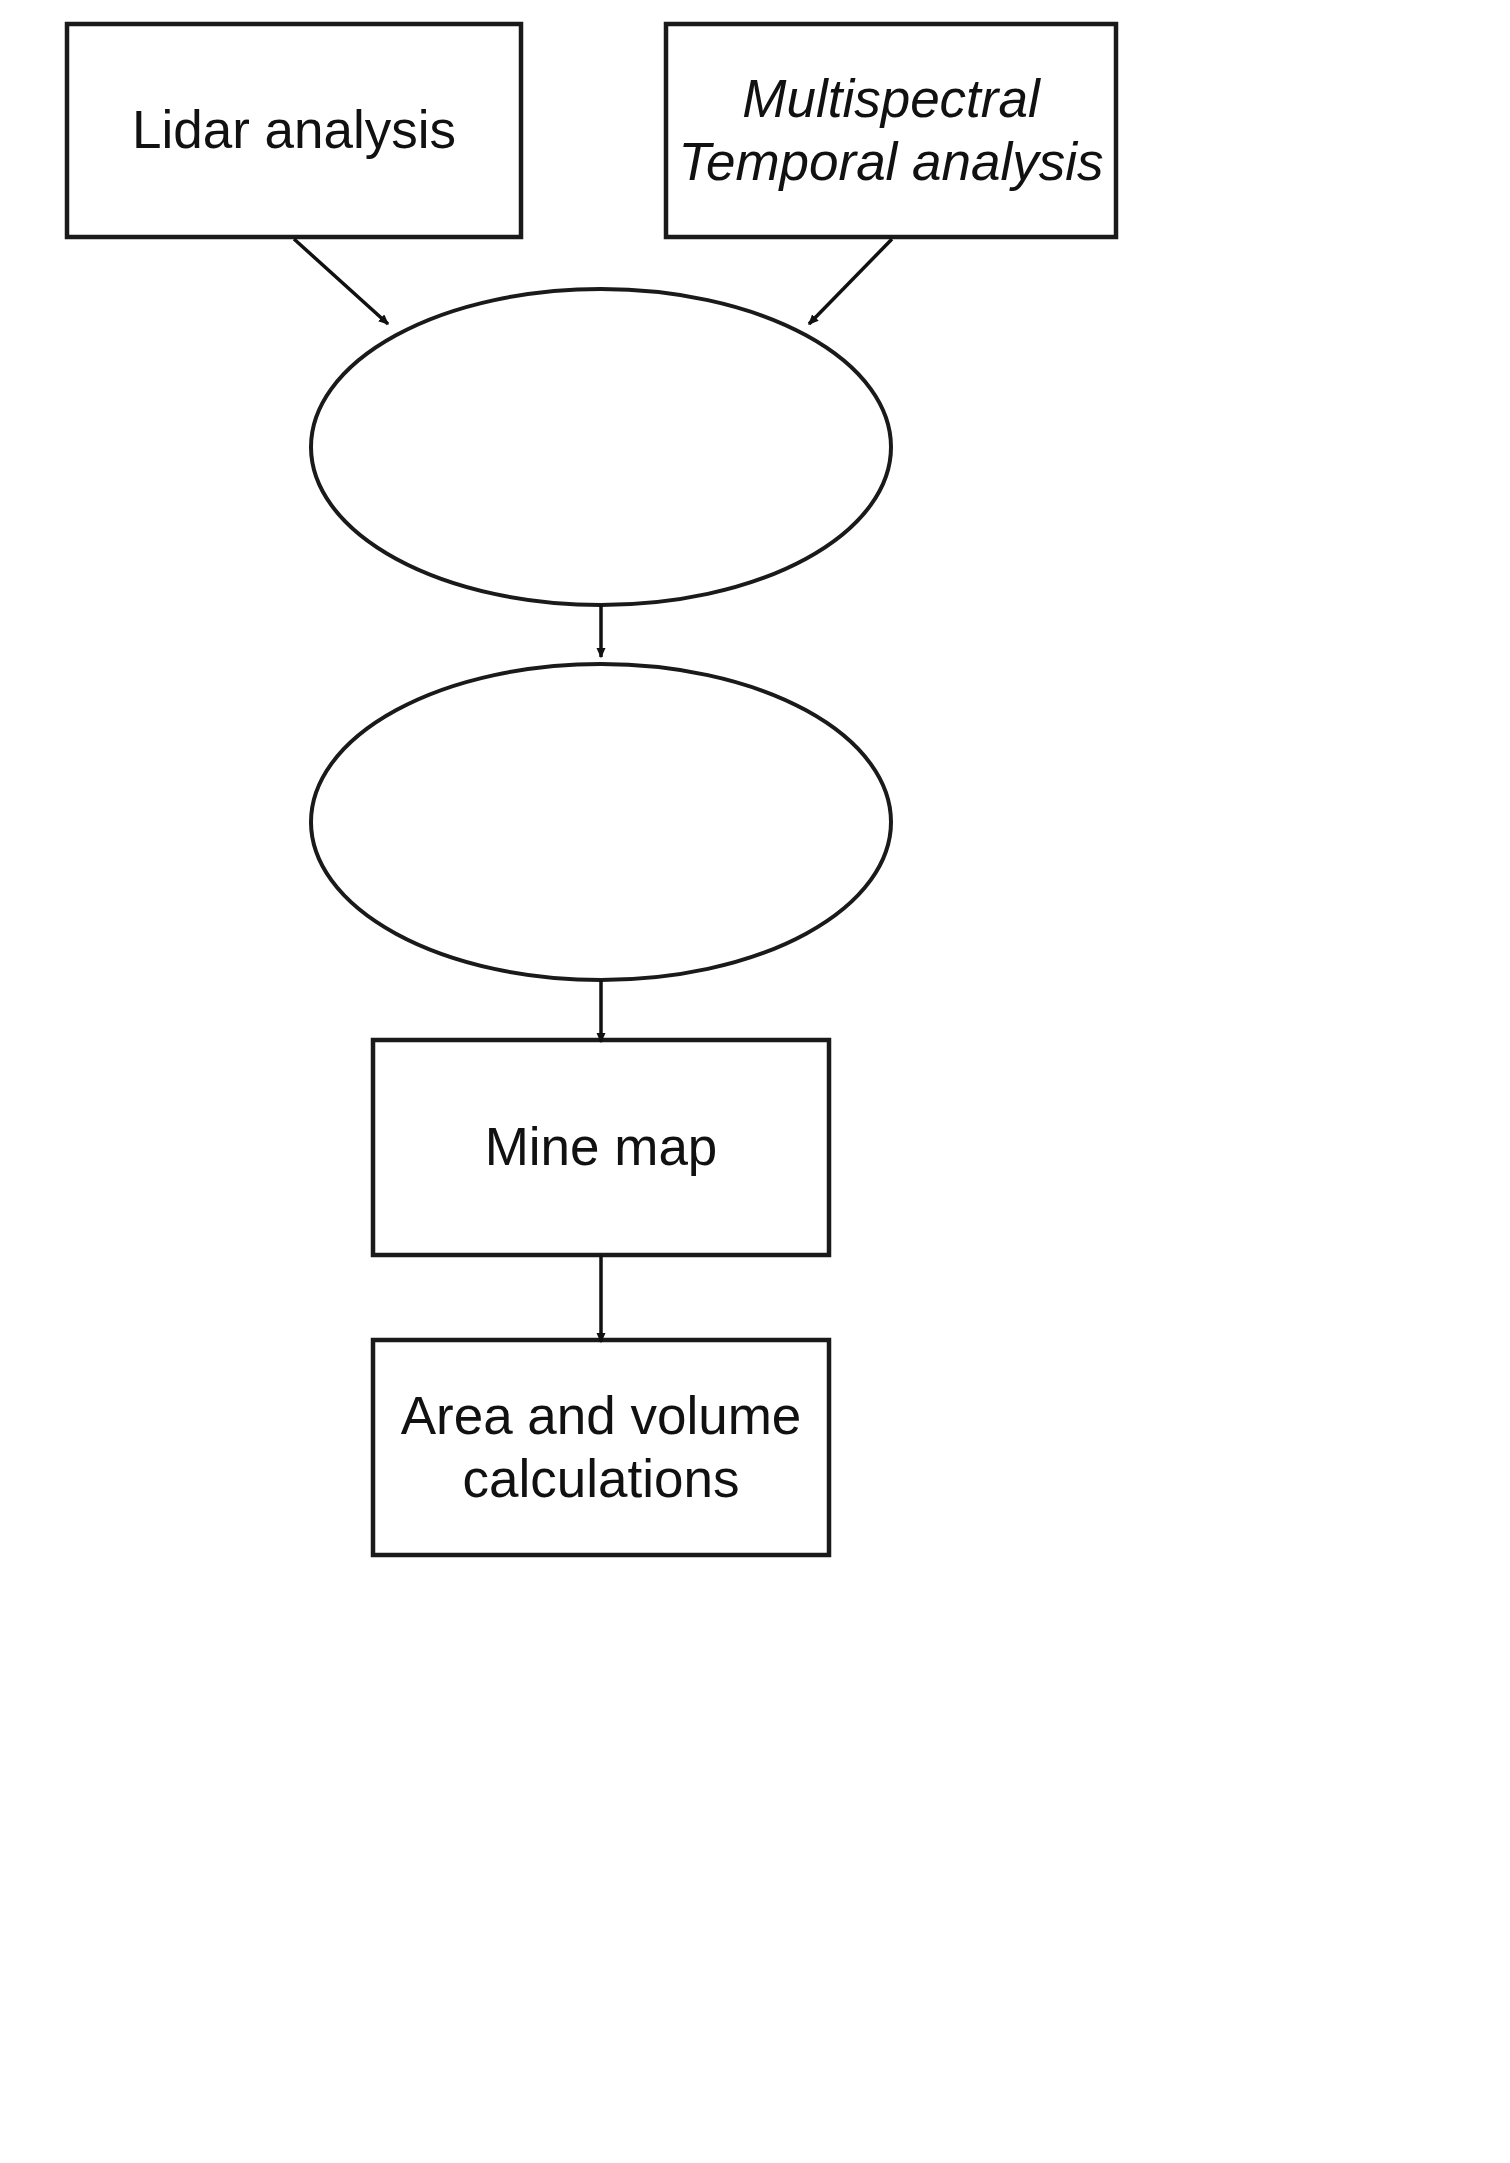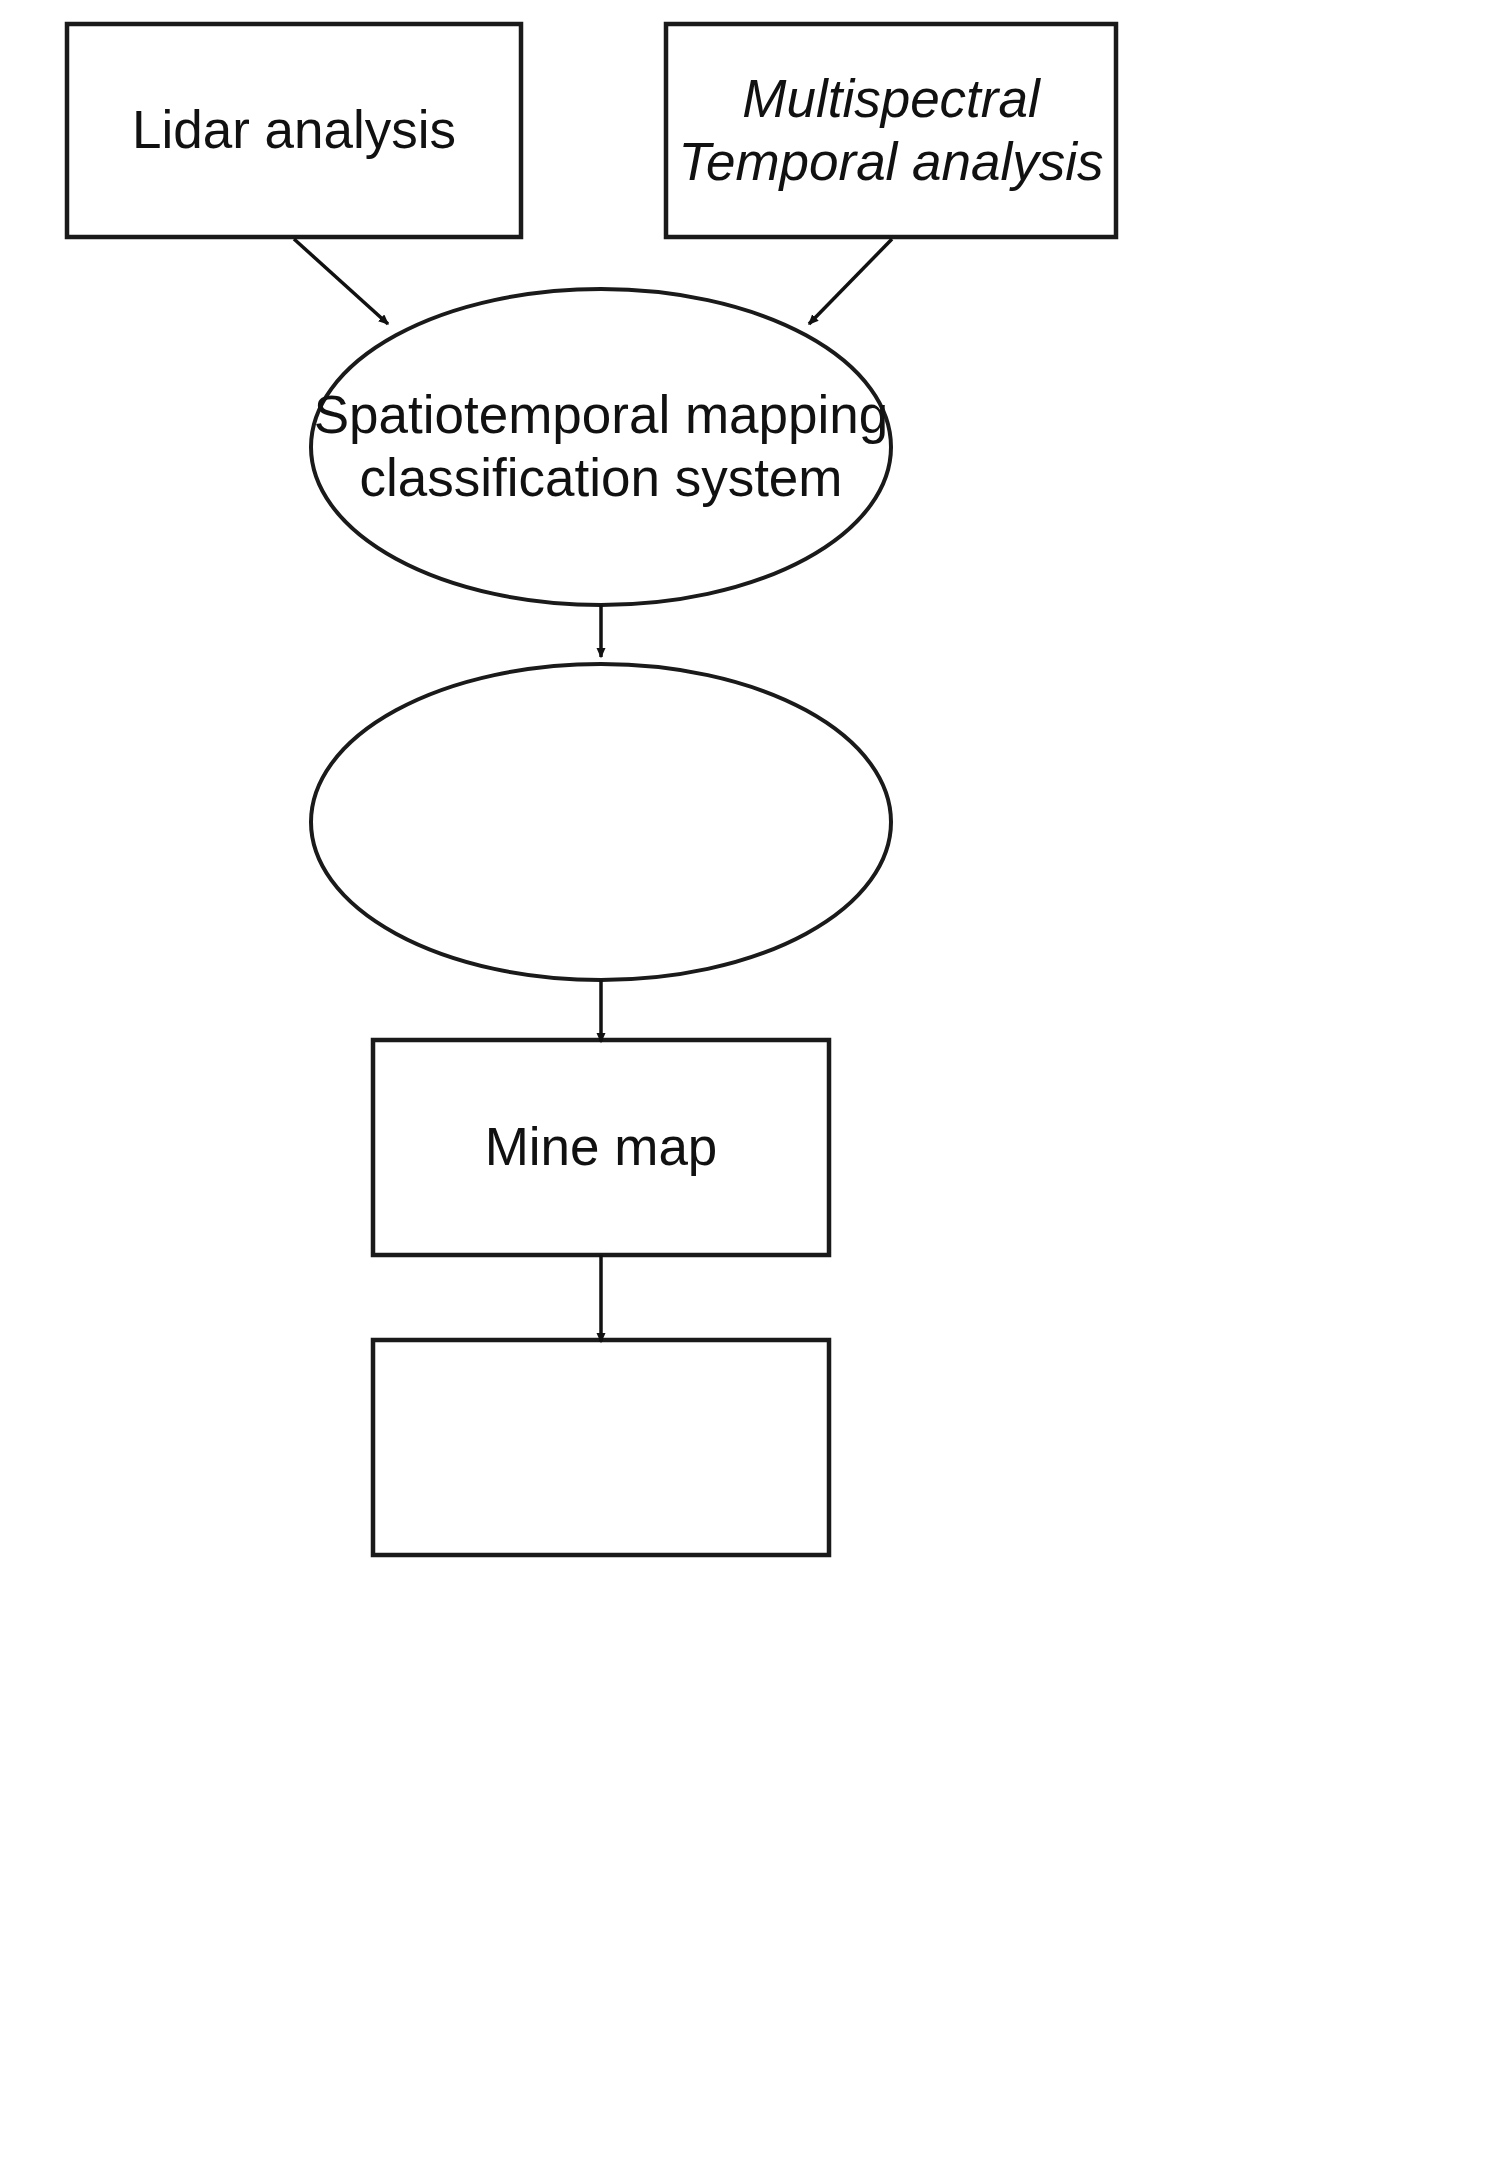--- a/index.html
+++ b/index.html
@@ -56,20 +56,20 @@
     <line x1="557" y1="980" x2="557" y2="1042" stroke="#111111" stroke-width="3.5" marker-end="url(#arrowhead)"></line>
 
     <line x1="557" y1="1255" x2="557" y2="1342" stroke="#111111" stroke-width="3.5" marker-end="url(#arrowhead)"></line>
   </svg>
 
   <div class="node-text t-box" style="left:23px;top:24px;width:454px;height:213px;">Lidar analysis</div>
 
   <div class="node-text t-box" style="left:622px;top:24px;width:450px;height:213px;font-style:italic;">Multispectral
 Temporal analysis</div>
 
-  <div class="node-text t-ellipse" style="left:267px;top:289px;width:580px;height:316px;">Spatiotemporal mapping
-classification system</div>
 
 
   <div class="node-text t-box" style="left:329px;top:1040px;width:456px;height:215px;">Mine map</div>
 
+  <div class="node-text t-box" style="left:329px;top:1340px;width:456px;height:215px;">Area and volume
+calculations</div>
 
 </div>
 
 </body></html>

